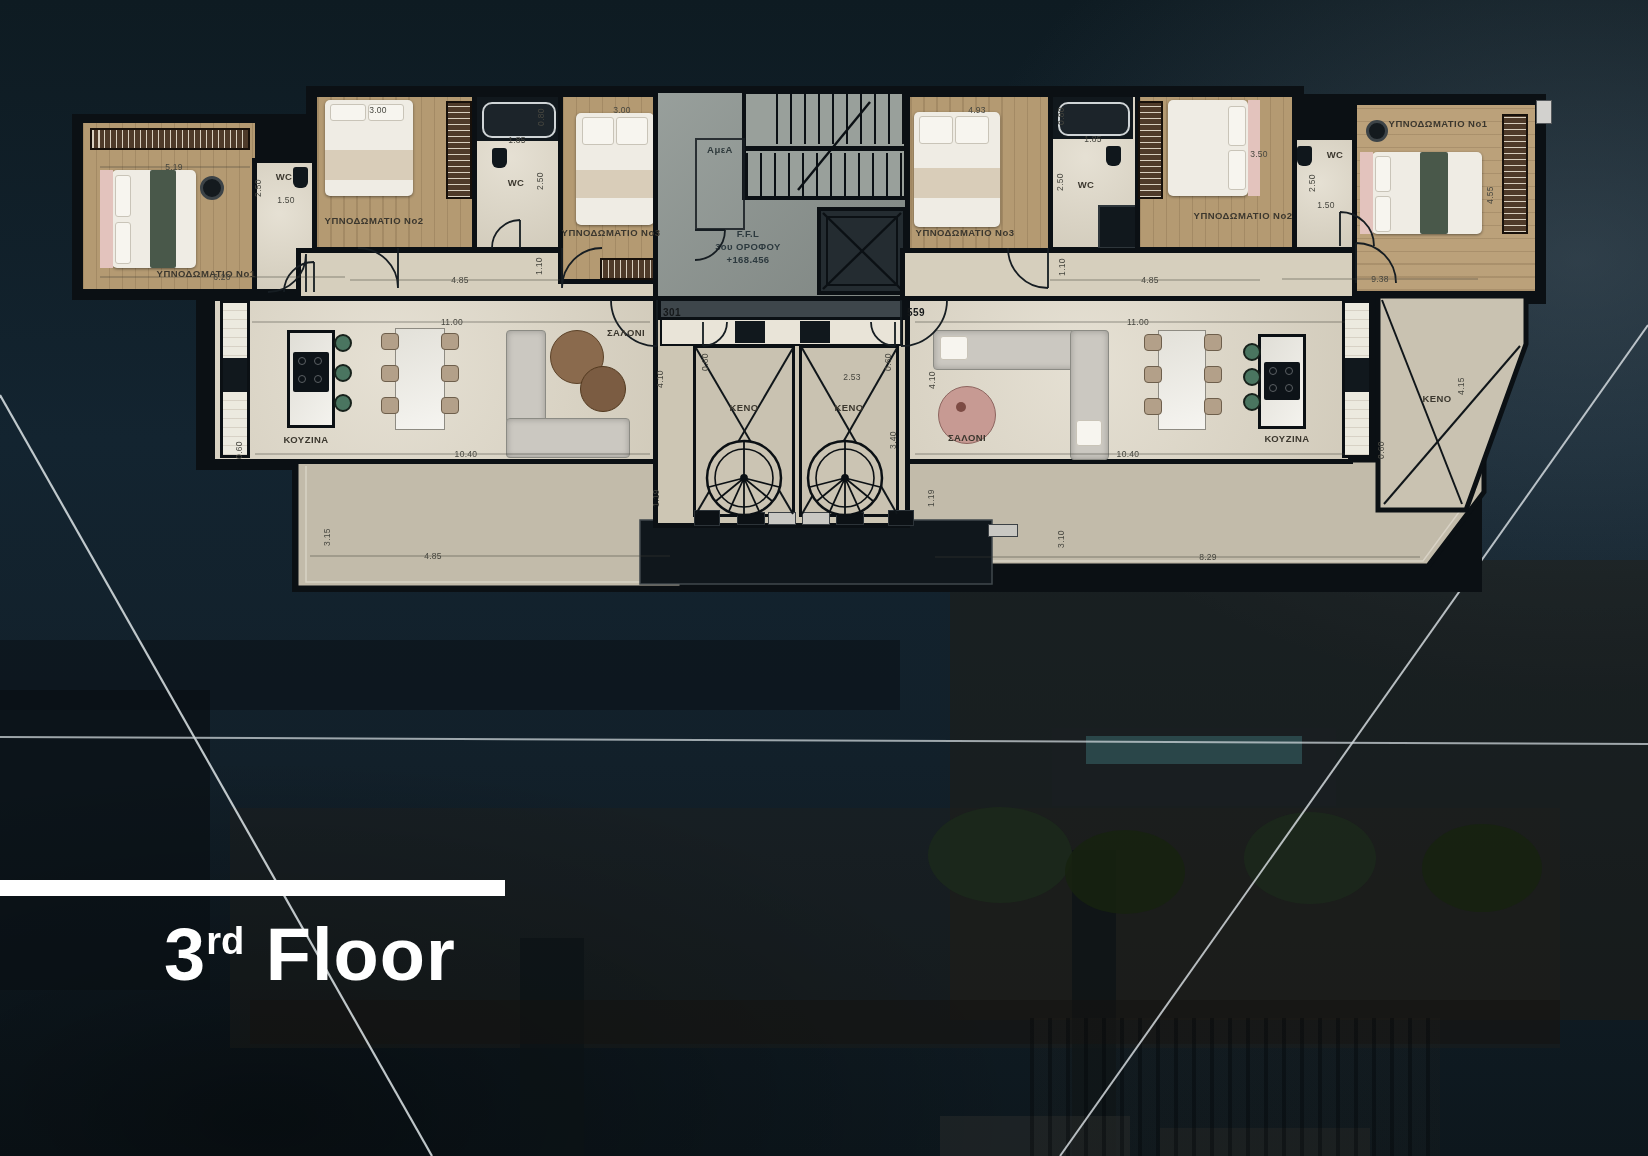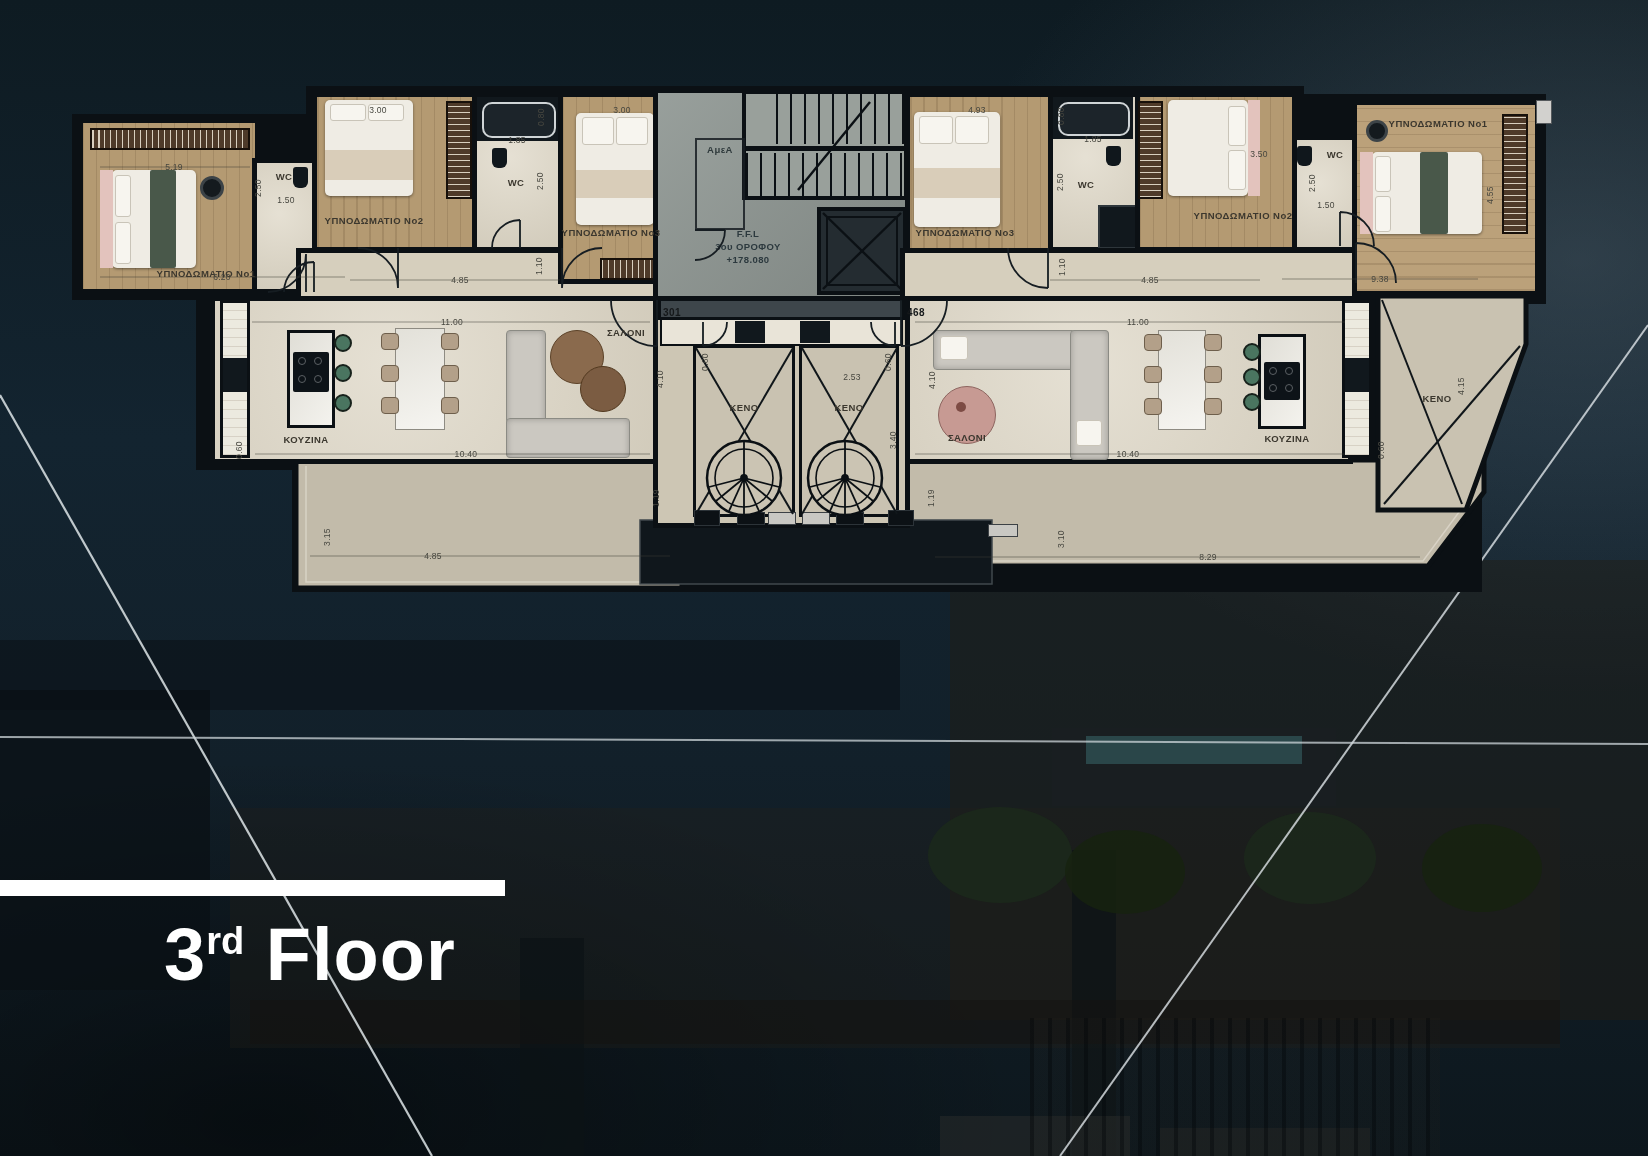--- a/index.html
+++ b/index.html
@@ -155,21 +155,21 @@
   <div class="room gray" style="left:653px;top:88px;width:257px;height:230px;"></div>
   <div class="stairs" style="left:742px;top:90px;width:166px;height:110px;"></div>
   <div class="treads" style="left:776px;top:94px;width:128px;height:50px;"></div>
   <div class="plate" style="left:744px;top:146px;width:162px;height:5px;"></div>
   <div class="treads" style="left:746px;top:153px;width:158px;height:43px;"></div>
   <div class="amea" style="left:695px;top:138px;width:50px;height:92px;"></div>
   <div class="lbl lbl-g" style="left:720px;top:150px;">ΑμεΑ</div>
   <div class="ffl" style="left:748px;top:247px;">
     <div>F.F.L</div>
     <div>3ου ΟΡΟΦΟΥ</div>
-    <div>+178.080</div>
+    <div>+168.456</div>
   </div>
   <div class="elev" style="left:817px;top:207px;width:90px;height:88px;">
     <div class="elev-in"></div>
   </div>
 
   <div class="room wood" style="left:905px;top:92px;width:148px;height:192px;"></div>
   <div class="hatchH" style="left:915px;top:258px;width:74px;height:22px;"></div>
   <div class="duvet" style="left:914px;top:112px;width:86px;height:115px;"></div>
   <div class="pillow" style="left:919px;top:116px;width:32px;height:26px;"></div>
   <div class="pillow" style="left:955px;top:116px;width:32px;height:26px;"></div>
@@ -353,21 +353,21 @@
   <div class="lbl" style="left:1335px;top:155px;">WC</div>
   <div class="lbl" style="left:1438px;top:124px;">ΥΠΝΟΔΩΜΑΤΙΟ Νο1</div>
   <div class="lbl" style="left:306px;top:440px;">ΚΟΥΖΙΝΑ</div>
   <div class="lbl" style="left:626px;top:333px;">ΣΑΛΟΝΙ</div>
   <div class="lbl" style="left:744px;top:408px;">ΚΕΝΟ</div>
   <div class="lbl" style="left:849px;top:408px;">ΚΕΝΟ</div>
   <div class="lbl" style="left:967px;top:438px;">ΣΑΛΟΝΙ</div>
   <div class="lbl" style="left:1287px;top:439px;">ΚΟΥΖΙΝΑ</div>
   <div class="lbl" style="left:1437px;top:399px;">ΚΕΝΟ</div>
   <div class="unit" style="left:672px;top:312px;">301</div>
-  <div class="unit" style="left:916px;top:312px;">468</div>
+  <div class="unit" style="left:916px;top:312px;">559</div>
 
   <div class="dim" style="left:174px;top:167px;">5.19</div>
   <div class="dim" style="left:222px;top:277px;">6.20</div>
   <div class="dimv" style="left:258px;top:188px;">2.50</div>
   <div class="dim" style="left:286px;top:200px;">1.50</div>
   <div class="dim" style="left:378px;top:110px;">3.00</div>
   <div class="dimv" style="left:541px;top:117px;">0.80</div>
   <div class="dim" style="left:517px;top:140px;">1.85</div>
   <div class="dimv" style="left:540px;top:181px;">2.50</div>
   <div class="dimv" style="left:539px;top:266px;">1.10</div>

